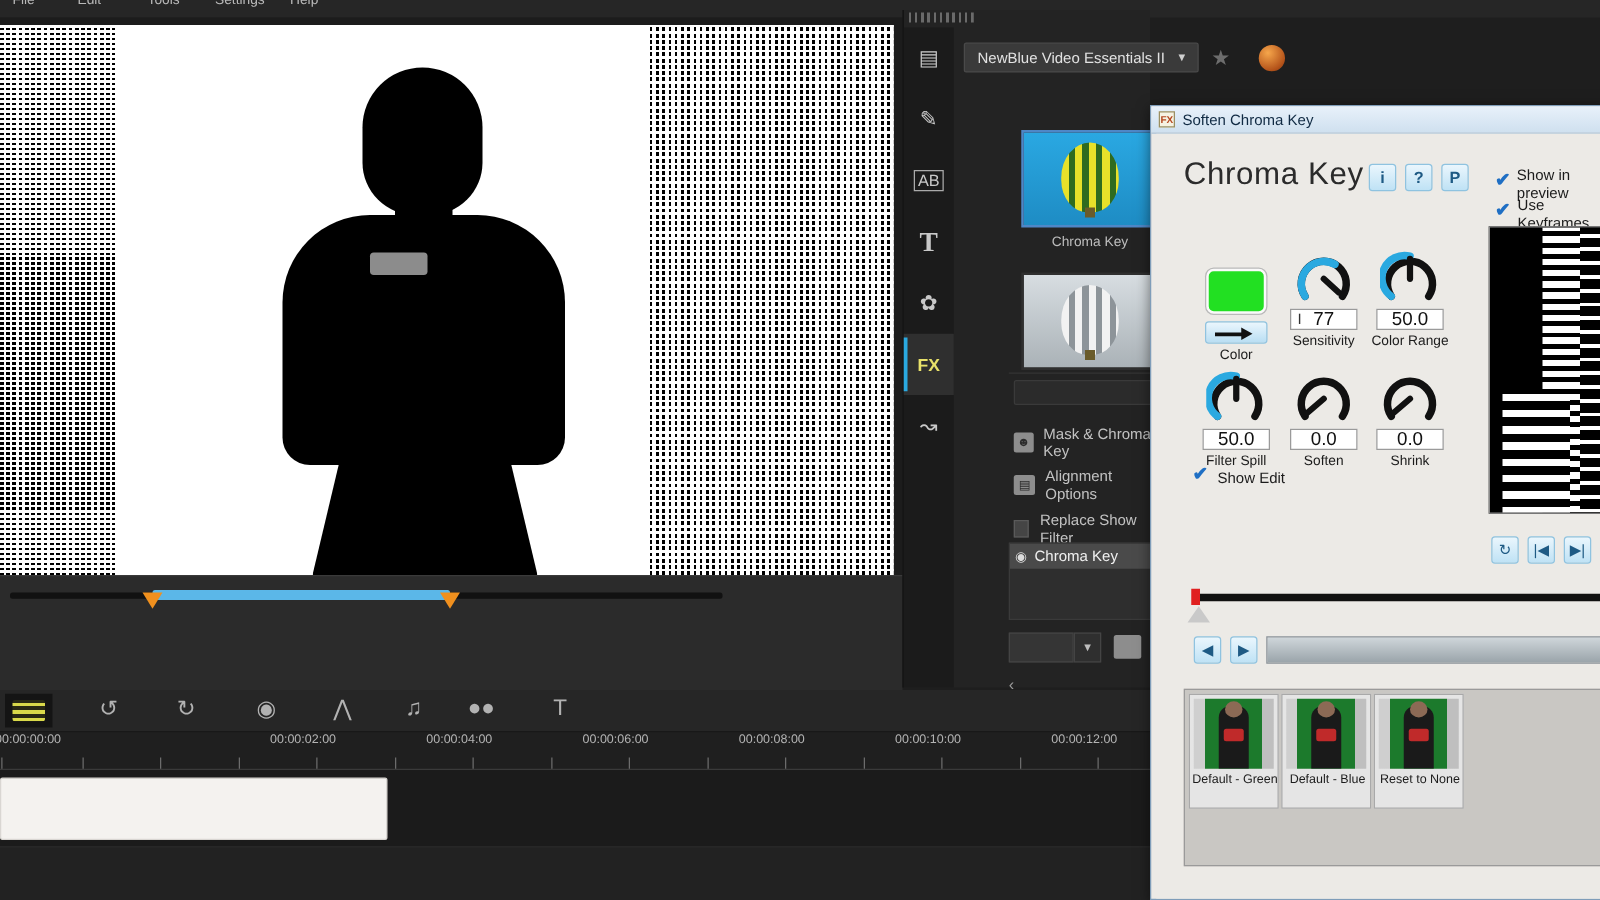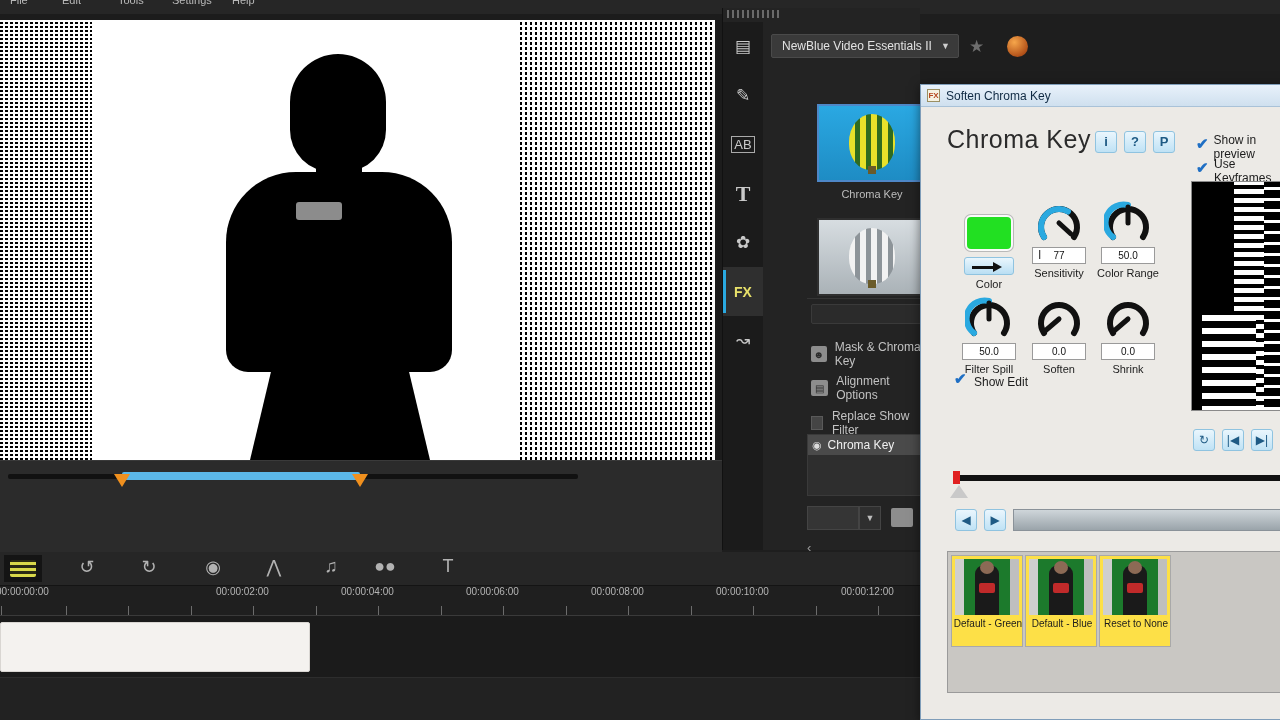--- a/index.html
+++ b/index.html
@@ -222,21 +222,21 @@
   .chkmark:after{
     content:"✔"; position:absolute; left:-1px; top:-5px; font-size:15px; color:#1f6fc4; font-weight:bold;
   }
 
   
   .knobcell{ position:absolute; width:76px; text-align:center; }
   .knob{ position:relative; width:48px; height:44px; margin:0 auto; }
   .knobsvg{ display:block; }
   .valbox{
     margin:4px auto 0; width:54px; height:17px; background:#fff; border:1px solid #9a9a9a;
-    font-size:10px; color:#111; line-height:15px; text-align:center; position:relative;
+    font-size:15px; color:#111; line-height:15px; text-align:center; position:relative;
   }
   .valbox.caret:before{
     content:"I"; position:absolute; left:5px; top:0; font-size:12px; color:#333;
   }
   .knoblabel{ margin-top:3px; font-size:11px; color:#1c1c1c; }
 
   #colorcell{ position:absolute; left:26px; top:106px; width:76px; text-align:center; }
   #colorswatch{
     width:48px; height:36px; margin:2px auto 0; background:#22e022;
     border:2px solid #fafafa; border-radius:6px; box-shadow:0 0 0 1px #b9b9b9;
@@ -287,21 +287,21 @@
   }
   #pgPrev{ left:30px; top:402px; } #pgNext{ left:59px; top:402px; }
   #pgbar{ position:absolute; left:88px; top:402px; width:272px; height:22px;
     background:linear-gradient(#cfd6da,#9aa4aa); border:1px solid #8a9299; }
 
   #presetstrip{
     position:absolute; left:22px; top:444px; width:338px; height:142px;
     background:#c9c7c3; border:1px solid #9a9a9a;
   }
   .pcard{
-    position:absolute; top:3px; width:72px; height:92px; background:#fde047;
+    position:absolute; top:3px; width:72px; height:92px; background:#e5e5e5;
     border:1px solid #a9a9a9; text-align:center;
   }
   #pc1{ left:3px; } #pc2{ left:77px; } #pc3{ left:151px; }
   .pcimg{ position:absolute; left:3px; top:3px; width:64px; height:56px; overflow:hidden;
     background:linear-gradient(90deg,#cfcfcf 0 9px,#1c7a2c 9px 55px,#bfbfbf 55px 64px); }
   .pcperson{ position:absolute; left:20px; top:6px; width:24px; height:50px;
     background:#1a1a1a; border-radius:9px 9px 0 0; }
   .pchead{ position:absolute; left:25px; top:2px; width:14px; height:13px; background:#8c6a55; border-radius:50%; }
   .pcshirt{ position:absolute; left:24px; top:24px; width:16px; height:10px; background:#c02a2a; border-radius:2px; }
   .pclabel{ position:absolute; left:0; top:62px; width:72px; font-size:10px; color:#1c1c1c; line-height:12px; }

